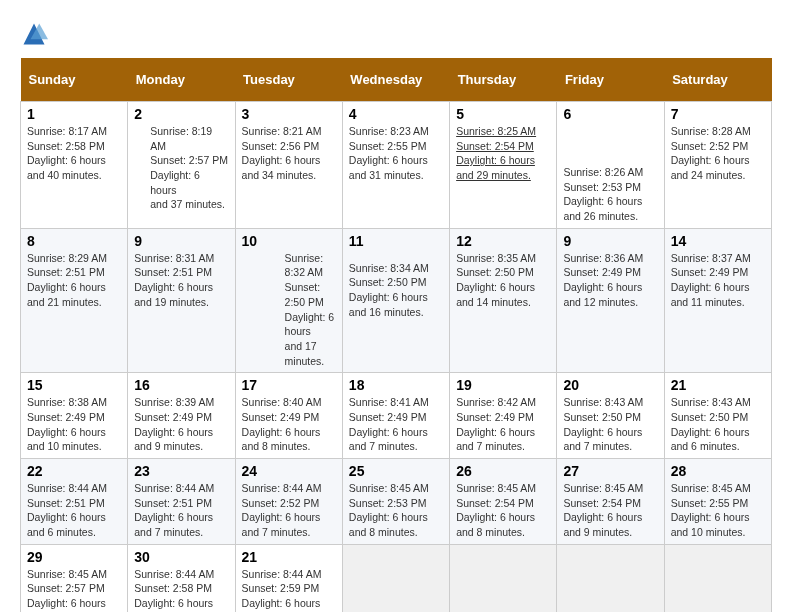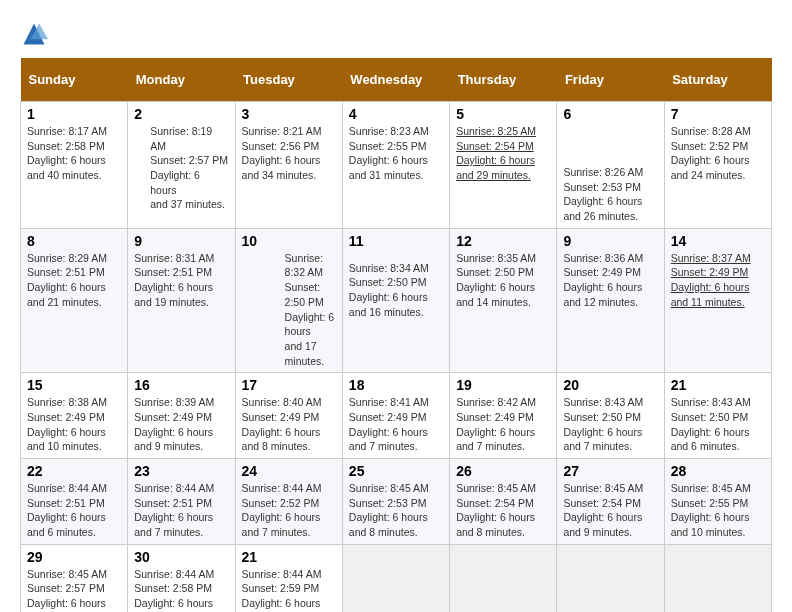--- a/index.html
+++ b/index.html
@@ -203,21 +203,21 @@
         </td>
         <td>
           <span class="day-number">9</span>
           <div class="day-info" style="white-space: pre-line;">Sunrise: 8:36 AM
 Sunset: 2:49 PM
 Daylight: 6 hours
 and 12 minutes.</div>
         </td>
         <td>
           <span class="day-number">14</span>
-          <div class="day-info" style="white-space: pre-line; text-decoration: underline;">Sunrise: 8:37 AM
+          <div class="day-info" style="white-space: pre-line;">Sunrise: 8:37 AM
 Sunset: 2:49 PM
 Daylight: 6 hours
 and 11 minutes.</div>
         </td>
       </tr>
       <tr>
         <td>
           <span class="day-number">15</span>
           <div class="day-info" style="white-space: pre-line;">Sunrise: 8:38 AM
 Sunset: 2:49 PM

